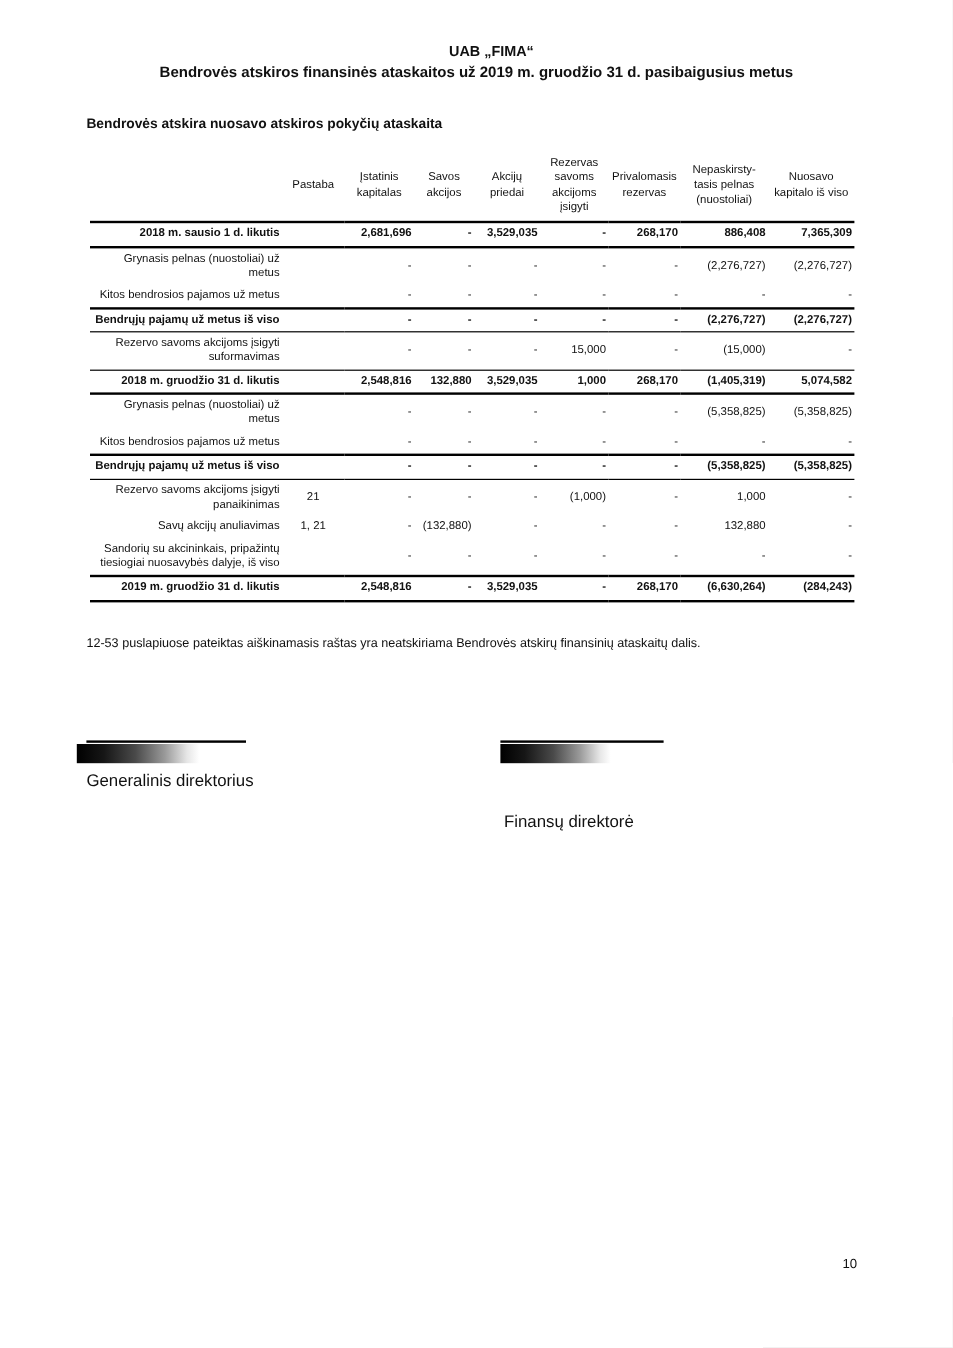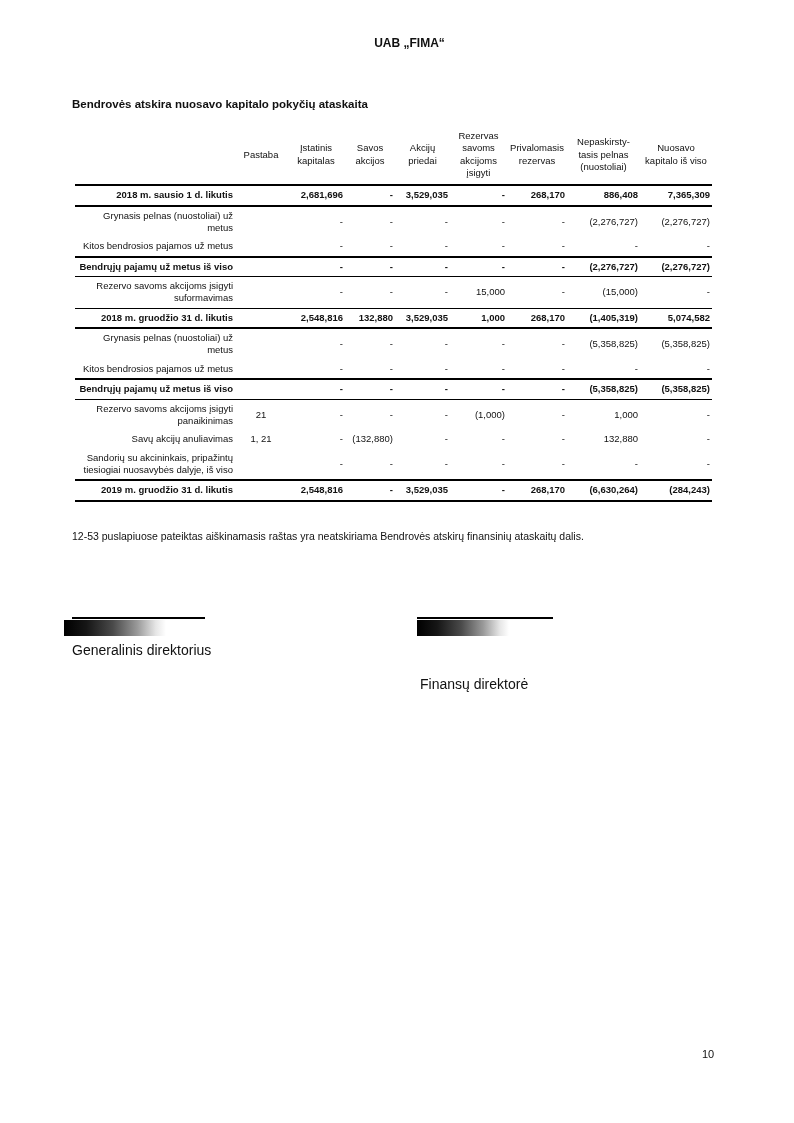--- a/index.html
+++ b/index.html
@@ -52,23 +52,24 @@
 
   .page-number { position: absolute; left: 702px; top: 1048px; font-size: 11px; }
 </style>
 </head>
 <body>
 
 <div class="page">
 
   <div class="doc-header">
     <div class="company-title">UAB „FIMA“</div>
+    <div class="report-subtitle">Bendrovės atskiros finansinės ataskaitos už 2019 m. gruodžio 31 d. pasibaigusius metus</div>
   </div>
 
-  <h2 class="section-title">Bendrovės atskira nuosavo kapitalo pokyčių ataskaita</h2>
+  <h2 class="section-title">Bendrovės atskira nuosavo atskiros pokyčių ataskaita</h2>
 
   <table class="equity">
     <colgroup>
       <col style="width:160px">
         <col style="width:52px">
         <col style="width:58px">
       <col style="width:50px">
         <col style="width:55px">
         <col style="width:57px">
       <col style="width:60px">

